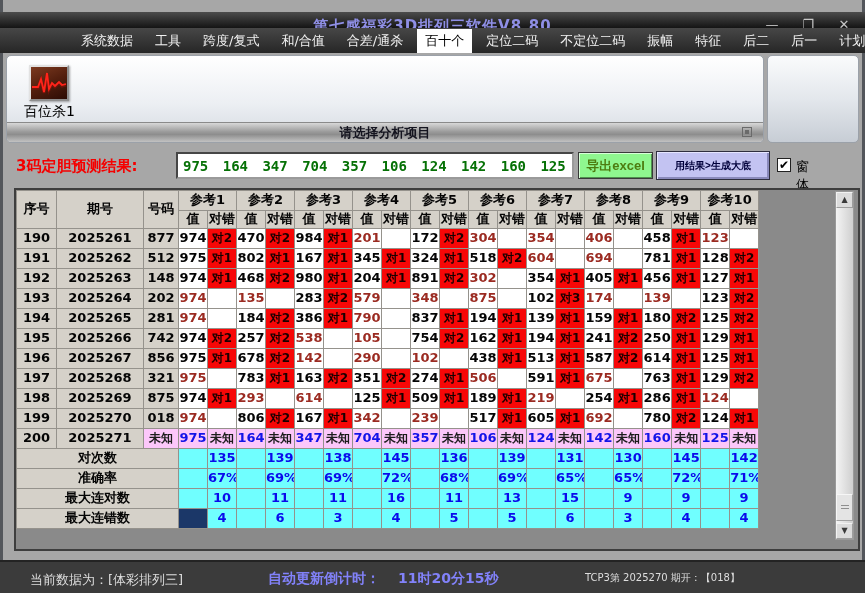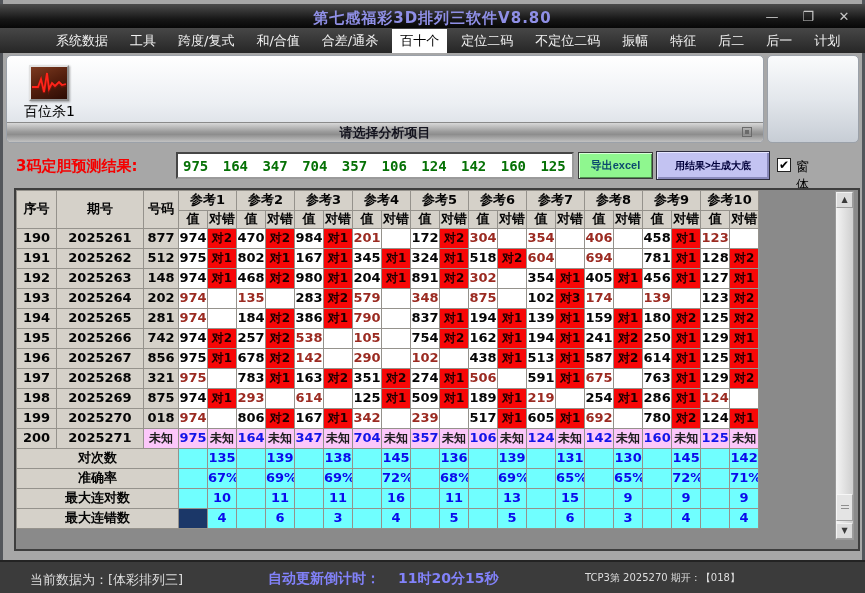--- a/index.html
+++ b/index.html
@@ -2,31 +2,31 @@
 <html><head>
 <meta charset="utf-8">
 <style>
   * { margin:0; padding:0; box-sizing:border-box; }
   html,body { width:865px; height:593px; }
   body { font-family:"DejaVu Sans","Liberation Sans",sans-serif; background:#777; }
   .window { position:relative; width:865px; height:593px; background:#A7A7A7; overflow:hidden;
             box-shadow: inset 3px 0 0 #53565B, inset -3px 0 0 #53565B, inset 0 -3px 0 #43464B; }
 
   
-  .titlebar { position:absolute; left:0; top:4px; width:865px; height:28px;
+  .titlebar { position:absolute; left:0; top:12px; width:865px; height:28px;
               background:linear-gradient(180deg,#4C4C4C 0%,#161616 55%,#000 100%);
               display:flex; align-items:center; justify-content:center; }
   .title { color:#8F8FE6; font-size:15px; font-weight:bold; letter-spacing:1px; }
   .win-controls { position:absolute; right:12px; top:5px; display:flex; gap:18px; }
   .win-btn { color:#C6C6C6; font-size:13px; line-height:16px; width:18px; text-align:center; cursor:default; }
 
   
   .menubar { position:absolute; left:0; top:28px; width:865px; height:25px;
              background:linear-gradient(180deg,#474747,#262626);
-             display:flex; align-items:center; padding-left:48px; gap:6px; }
+             display:flex; align-items:center; padding-left:73px; gap:6px; }
   .menu-item { color:#F2F2F2; font-size:13px; padding:3px 8px; white-space:nowrap; }
   .menu-item.active { background:#FFF; color:#000; }
 
   
   .tool-panel-left { position:absolute; left:6px; top:55px; width:758px; height:88px;
         background:linear-gradient(180deg,#FFFFFF 0%,#ECEFF3 55%,#D4D9E0 100%);
         border:1px solid #9BA1A9; border-radius:5px; overflow:hidden; }
   .tool-panel-right { position:absolute; left:767px; top:55px; width:92px; height:88px;
         background:linear-gradient(180deg,#FAFBFC 0%,#E3E7EC 50%,#C7CDD5 100%);
         border:1px solid #9BA1A9; border-radius:5px; }
@@ -46,21 +46,21 @@
   .launcher { position:absolute; right:10px; bottom:4px; }
 
   
   .predict-row { position:absolute; left:0; top:149px; width:785px; height:35px; }
   .predict-label { position:absolute; left:16px; top:8px; color:#F50000; font-weight:bold; font-size:15px; }
   .predict-input { position:absolute; left:176px; top:3px; width:398px; height:27px;
         background:#FFF; border:2px inset #9A9A9A; color:#067106; font-weight:bold; font-size:14px;
         padding-left:5px; word-spacing:6px; font-family:"DejaVu Sans Mono","Liberation Mono",monospace; }
   .btn-export { position:absolute; left:578px; top:3px; width:75px; height:27px; background:#8FF78F;
         border:1px solid #3A3A3A; box-shadow:inset 1px 1px 0 #D8FFD8, inset -1px -1px 0 #4F8F4F;
-        font-size:11px; font-weight:bold; color:#0c4a6e; }
+        font-size:13px; font-weight:bold; color:#4d7c0f; }
   .btn-generate { position:absolute; left:656px; top:2px; width:114px; height:29px; background:#C3C3F2;
         border:1px solid #2F2F3F; box-shadow:inset 1px 1px 0 #E6E6FF, inset -2px -2px 0 #8A8ABB;
         font-size:10px; font-weight:bold; color:#00003A; }
   .chk-box { position:absolute; left:777px; top:9px; width:14px; height:14px; background:#FFF;
         border:1px solid #222; font-size:12px; line-height:13px; text-align:center; color:#000; }
   .chk-label { position:absolute; left:796px; top:9px; font-size:13px; color:#000; }
 
   
   .table-area { position:absolute; left:14px; top:188px; width:846px; height:363px;
         border:2px solid #3E3E3E; background:#8A8A8A; }

